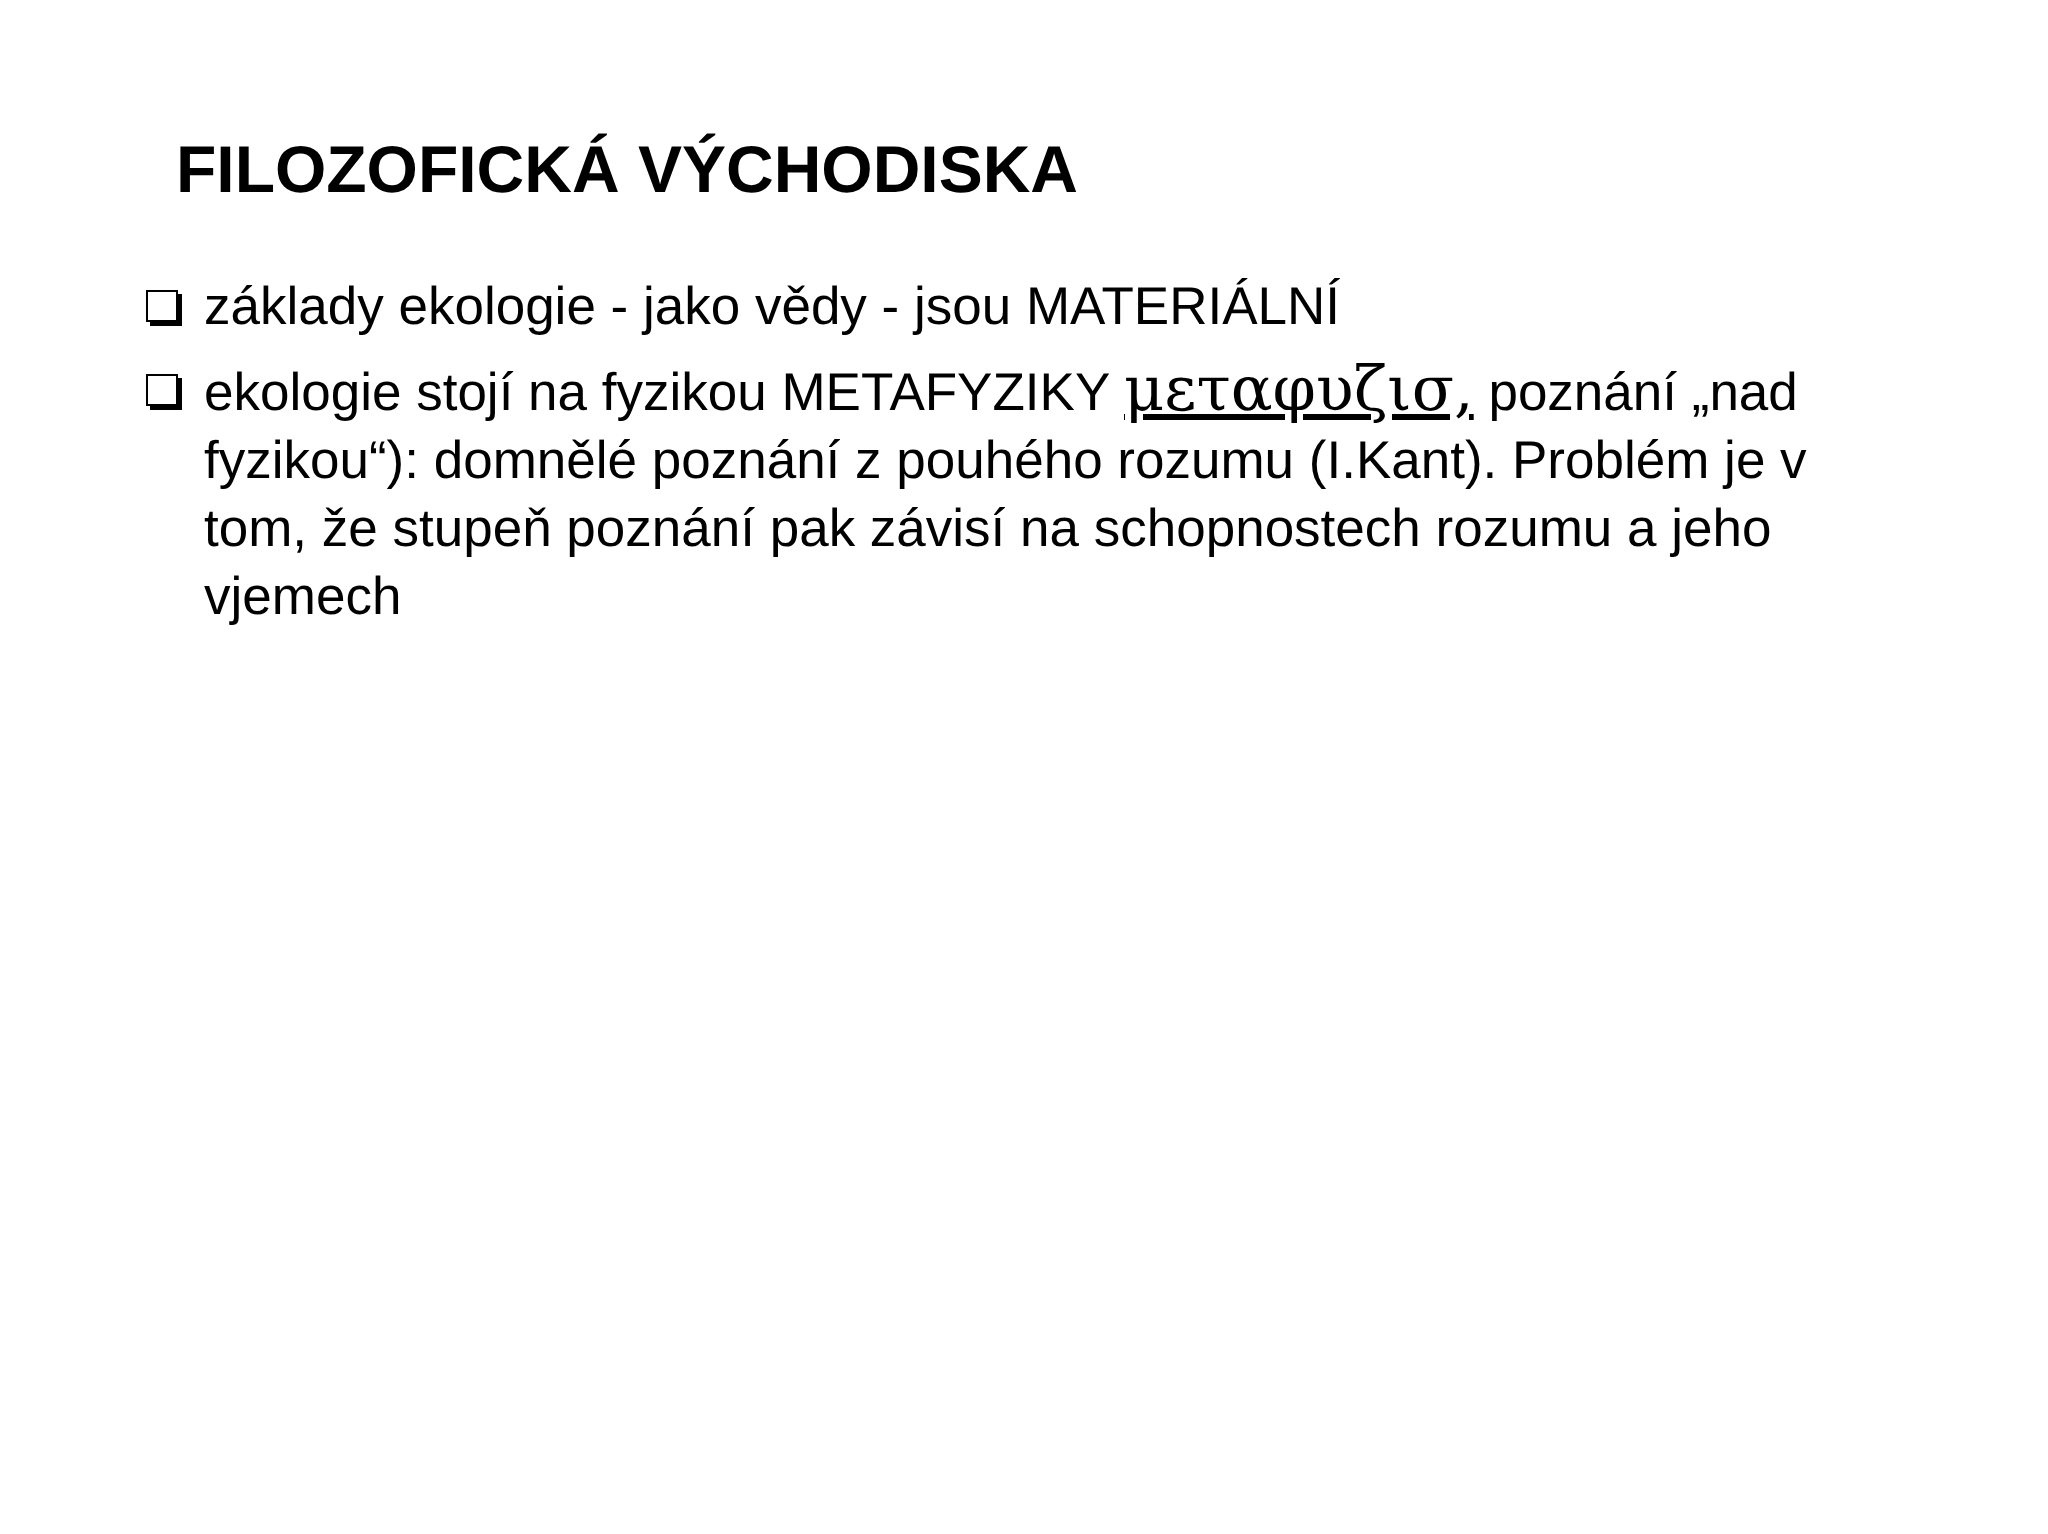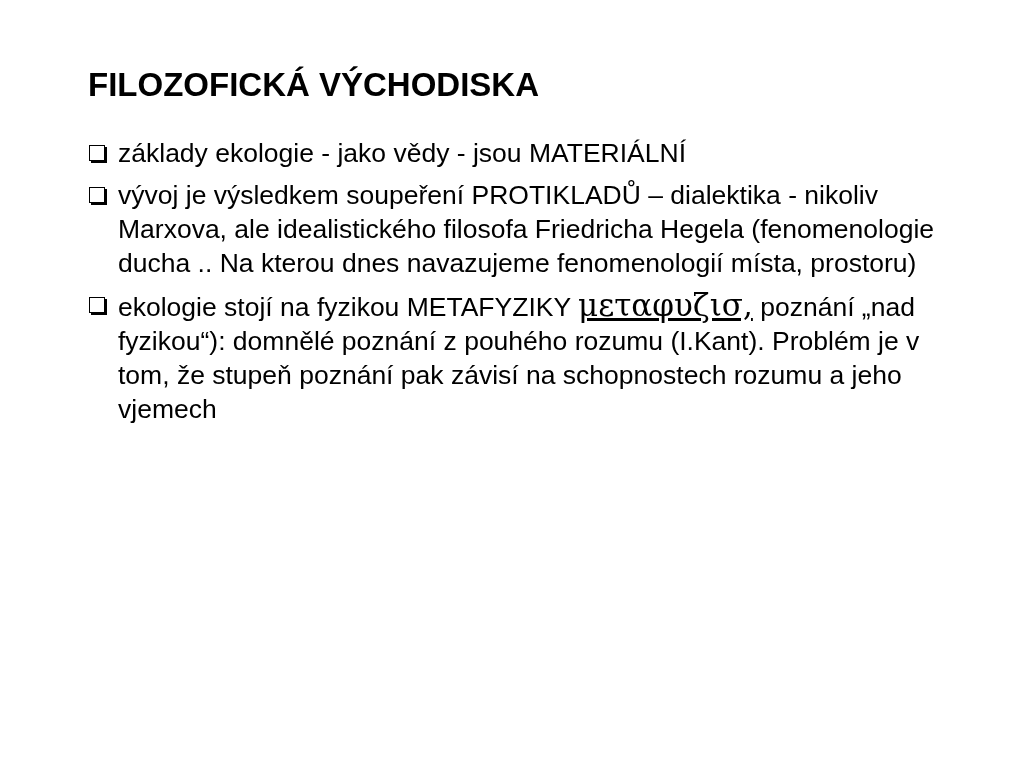--- a/index.html
+++ b/index.html
@@ -1,40 +1,39 @@
 <!DOCTYPE html>
 <html><head>
 <meta charset="utf-8">
 <style>
   html, body { margin:0; padding:0; background:#fff; }
   body { width:1024px; height:767px; position:relative; overflow:hidden;
          font-family:"Liberation Sans", sans-serif; color:#000; }
   .slide { position:absolute; left:0; top:0; width:876px; height:767px; background:#fff; }
   .title { position:absolute; left:88px; top:66px; font-size:33px; font-weight:bold; letter-spacing:0px; }
-  .bullets { position:absolute; left:88px; top:136px; width:900px; margin:0; padding:0; list-style:none; }
+  .bullets { position:absolute; left:72px; top:136px; width:900px; margin:0; padding:0; list-style:none; }
   .bullet { position:relative; padding-left:30px; font-size:26.5px; line-height:34px; margin-bottom:8px; }
   .box { position:absolute; left:1px; top:9px; width:14px; height:14px; border:1.5px solid #000;
          box-shadow:2px 2px 0 #000; background:#fff; }
   .greek { font-family:"DejaVu Serif", serif; font-size:31px;text-decoration:underline; }
 </style>
 </head>
 <body>
 
 <div class="slide">
   <div class="title">FILOZOFICKÁ VÝCHODISKA</div>
   <ul class="bullets">
     <li class="bullet" style="width:800px">
       <span class="box"></span>
       <span>základy ekologie - jako vědy - jsou MATERIÁLNÍ</span>
     </li>
     <li class="bullet" style="width:830px">
       <span class="box"></span>
     </li>
     <li class="bullet" style="width:860px">
       <span class="box"></span>
-      <span>vývoj je výsledkem soupeření PROTIKLADŮ – dialektika - nikoliv Marxova, ale idealistického filosofa Friedricha Hegela (fenomenologie ducha .. Na kterou dnes navazujeme fenomenologií místa, prostoru)</span>
     </li>
     <li class="bullet" style="width:860px">
       <span class="box"></span>
       <span>ekologie stojí na fyzikou METAFYZIKY </span><span class="greek">μεταφυζισ,</span><span> poznání „nad fyzikou“): domnělé poznání z  pouhého rozumu (I.Kant). Problém je v tom, že stupeň poznání pak závisí na schopnostech rozumu a jeho vjemech</span>
     </li>
   </ul>
 </div>
 
 </body></html>

